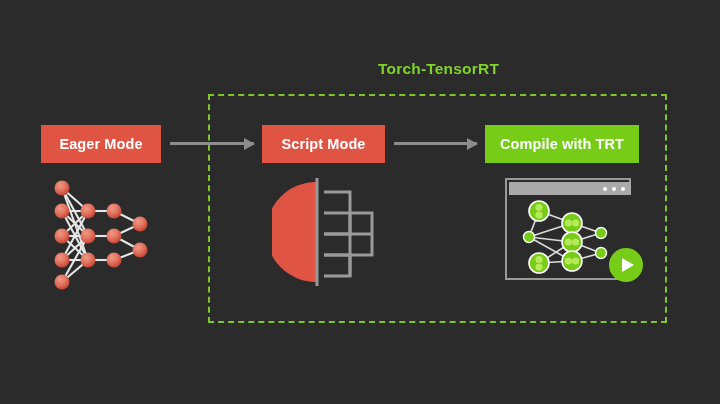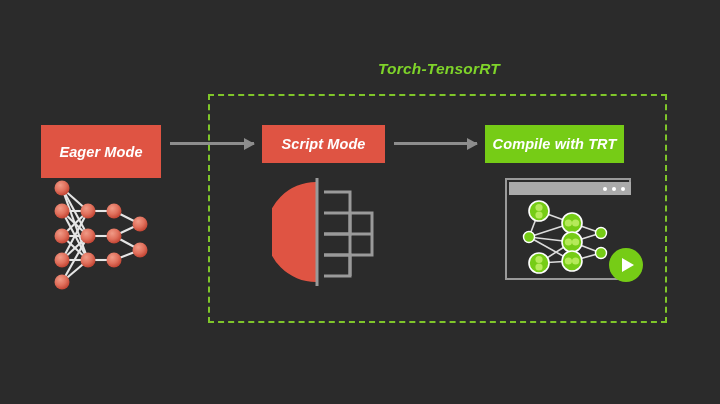--- a/index.html
+++ b/index.html
@@ -2,21 +2,21 @@
 <html><head>
 <meta charset="utf-8">
 <style>
   html,body{margin:0;padding:0;}
   body{
     width:720px;height:404px;
     background:#2b2b2b;
     font-family:"Liberation Sans", sans-serif;
     overflow:hidden;
   }
-  #stage{position:relative;width:720px;height:404px;background:#2b2b2b;font-style:italic;}
+  #stage{position:relative;width:720px;height:404px;background:#2b2b2b;}
 
   
   .group-title{
     position:absolute;left:378px;top:60px;
     font-size:15.5px;font-weight:bold;letter-spacing:.2px;
     color:#7fd42a;white-space:nowrap;
   }
   
   .group-box{
     position:absolute;left:208px;top:94px;width:459px;height:229px;
@@ -25,23 +25,23 @@
 
   
   .stage-box{
     position:absolute;display:flex;align-items:center;justify-content:center;
     font-size:14.5px;font-weight:bold;color:#ffffff;letter-spacing:.1px;
     box-sizing:border-box;white-space:nowrap;
   }
   .box-red{background:#df5443;}
   .box-green{background:#76cc16;}
 
-  #box-eager{left:41px;top:125px;width:120px;height:53px;}
+  #box-eager{left:41px;top:125px;width:120px;height:38px;}
   #box-script{left:262px;top:125px;width:123px;height:38px;text-align:right;}
-  #box-compile{left:485px;top:125px;width:139px;height:38px;}
+  #box-compile{left:485px;top:125px;width:154px;height:38px;}
 
   
   .arrow{position:absolute;height:3px;background:#8d8d8d;top:142px;}
   .arrow:after{
     content:"";position:absolute;right:-1px;top:-4.5px;
     border-left:11px solid #8d8d8d;
     border-top:6px solid transparent;border-bottom:6px solid transparent;
   }
   #arrow-1{left:170px;width:84px;}
   #arrow-2{left:394px;width:83px;}

